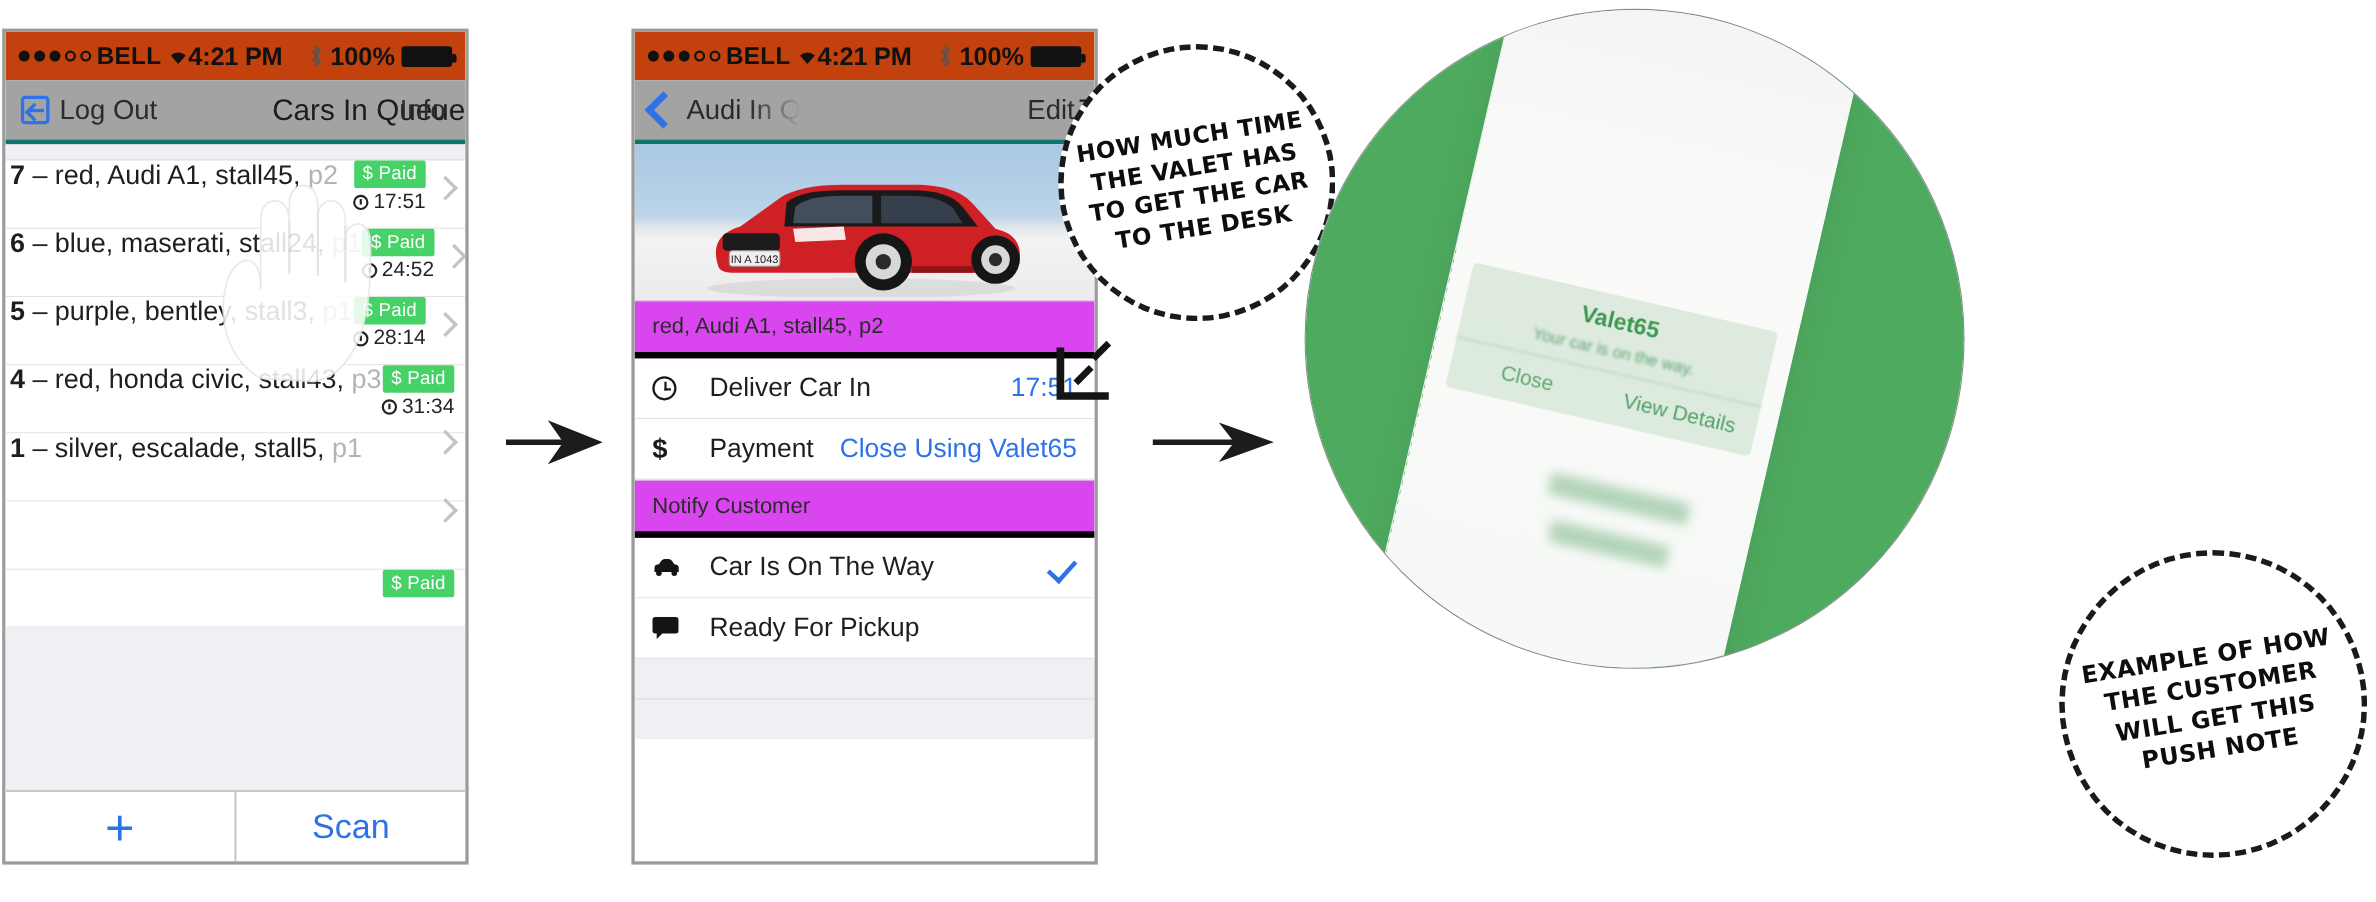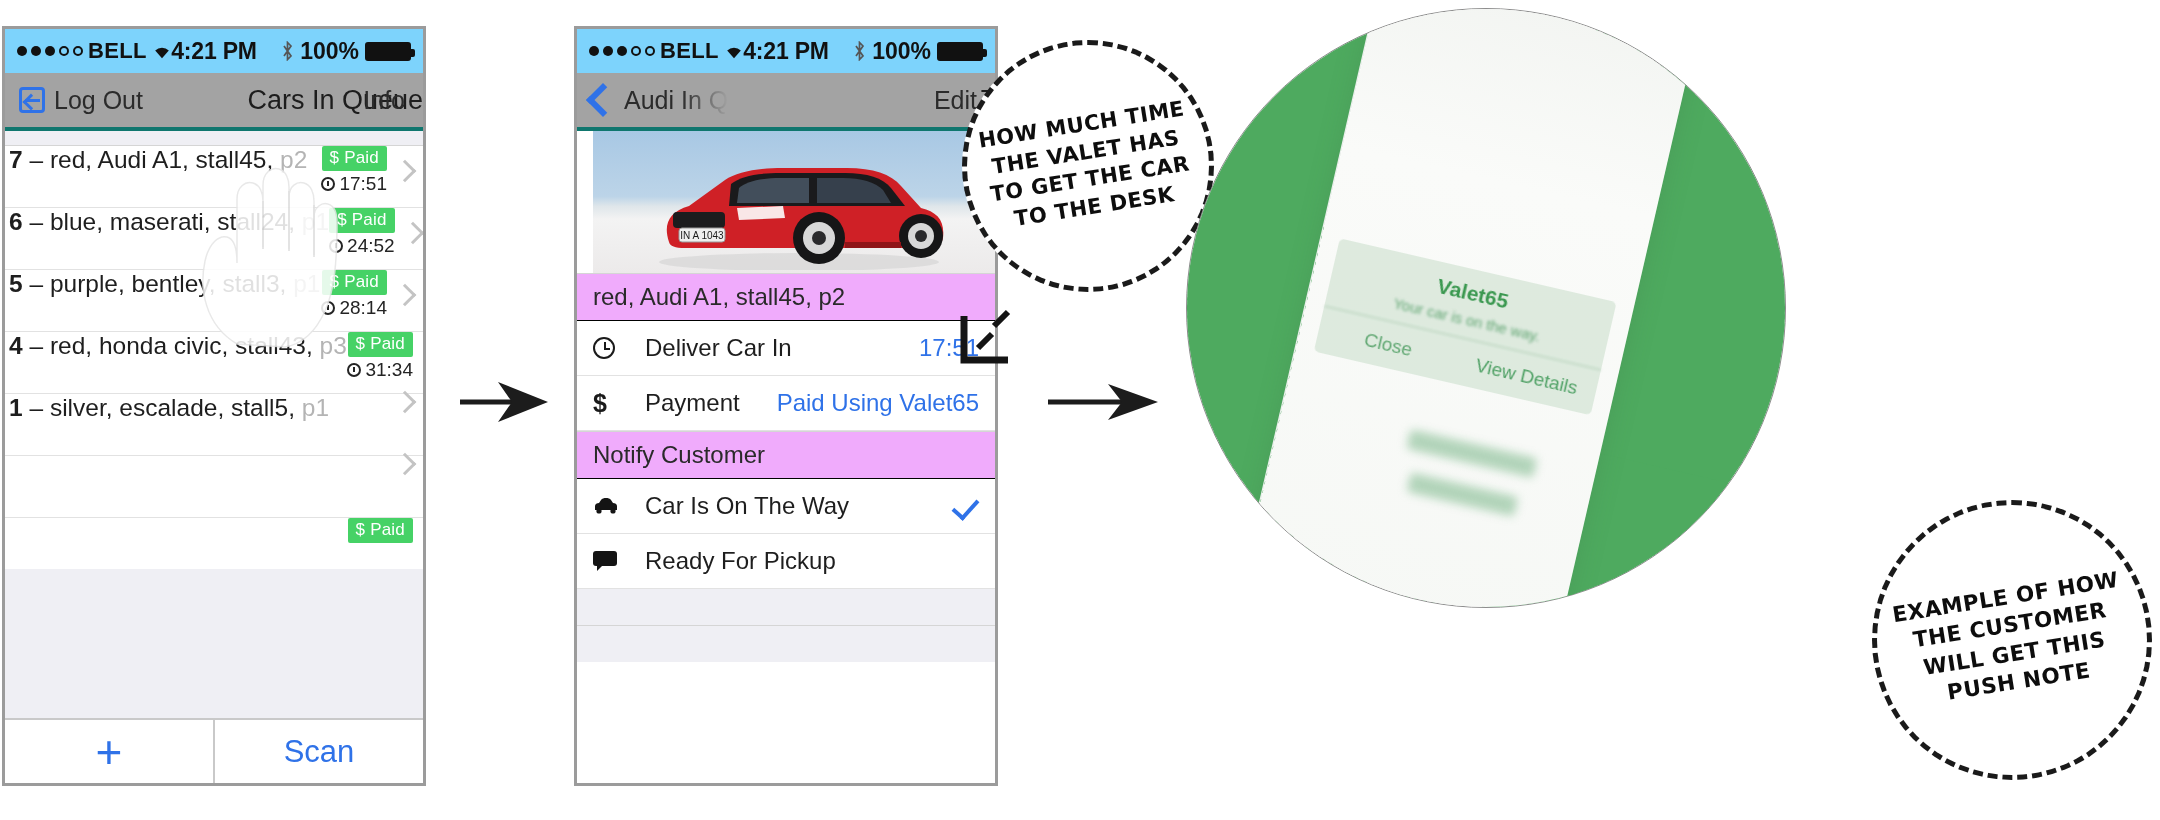--- a/index.html
+++ b/index.html
@@ -13,21 +13,21 @@
   .phone{
     position:absolute;background:#ffffff;
     border:3px solid #9b9b9b;box-sizing:border-box;overflow:hidden;
   }
   #phone1{left:2px;top:26px;width:424px;height:760px;}
   #phone2{left:574px;top:26px;width:424px;height:760px;}
 
   
   .statusbar{
     height:44px;display:flex;align-items:center;
-    background:#7dd3fc;position:relative;font-size:23px;font-weight:bold;color:#111;
+    background:#c2410c;position:relative;font-size:23px;font-weight:bold;color:#111;
   }
   .sb-left{position:absolute;left:12px;display:flex;align-items:center;gap:5px;}
   .sb-center{position:absolute;left:0;right:0;text-align:center;letter-spacing:-0.2px;}
   .sb-right{position:absolute;right:12px;display:flex;align-items:center;gap:6px;}
   .dots{display:flex;align-items:center;gap:4px;}
   .dot{width:10px;height:10px;border-radius:50%;background:#111;}
   .dot.hollow{background:transparent;border:2px solid #111;box-sizing:border-box;}
   .carrier{font-size:22px;font-weight:bold;letter-spacing:.3px;}
   .wifi{position:relative;width:20px;height:15px;}
   .wifi svg{display:block;}
@@ -97,25 +97,25 @@
     background:#fff;border-top:2px solid #c9c9c9;
   }
   .tb-btn{
     flex:1;display:flex;align-items:center;justify-content:center;
     color:#2f72e8;font-size:31px;
   }
   .tb-btn.plus{font-size:46px;font-weight:300;border-right:2px solid #c9c9c9;}
 
   
   .car-photo{height:142px;position:relative;overflow:hidden;
-    background:linear-gradient(#a8c8e4 0%,#bcd4e8 46%,#dfe6ea 53%,#f3f3f3 62%,#eceaea 100%);margin-left:16px;}
+    background:linear-gradient(#a8c8e4 0%,#bcd4e8 46%,#dfe6ea 53%,#f3f3f3 62%,#eceaea 100%);}
   .carimg{position:absolute;left:40px;bottom:3px;width:332px;height:120px;}
   .sec-head{
-    height:46px;background:#f0abfc;display:flex;align-items:center;padding:0 16px;
-    font-size:24px;color:#2a2a2a;border-bottom:1px solid #000000;border-top:1px solid #d5d5d5;
+    height:46px;background:#d946ef;display:flex;align-items:center;padding:0 16px;
+    font-size:20px;color:#2a2a2a;border-bottom:6px solid #000000;border-top:1px solid #d5d5d5;
   }
   .d-row{
     height:54px;display:flex;align-items:center;padding:0 16px;background:#fff;
     border-bottom:1px solid #e2e2e2;position:relative;
   }
   .d-row .ic{width:30px;display:flex;align-items:center;justify-content:flex-start;flex:none;}
   .d-label{font-size:24px;color:#1e1e1e;margin-left:22px;}
   .d-value{margin-left:auto;font-size:24px;color:#2f72e8;}
   .clock-b{width:22px;height:22px;border:2px solid #1a1a1a;border-radius:50%;position:relative;box-sizing:border-box;}
   .clock-b::after{content:"";position:absolute;left:8.5px;top:3px;width:2px;height:8px;background:#1a1a1a;}
@@ -395,21 +395,21 @@
             <i class="clock-b"></i>
           </span>
           <span class="d-label">Deliver Car In</span>
           <span class="d-value">17:51</span>
         </div>
         <div class="d-row">
           <span class="ic">
             <span class="dollar">$</span>
           </span>
           <span class="d-label">Payment</span>
-          <span class="d-value">Paid Using Valet65</span>
+          <span class="d-value">Close Using Valet65</span>
         </div>
       </div>
 
     <div class="sec-head">Notify Customer</div>
 
     <div id="p2-notify">
         <div class="d-row">
           <span class="ic">
             <svg width="26" height="16" viewBox="0 0 26 16">
               <path d="M2 12 L2 8 C2 6 4 5 6 5 L8 2 C9 0.6 11 0 13 0 C15 0 17 0.6 18 2 L20 5 C22 5 24 6 24 8 L24 12 Z" fill="#141414"></path>

